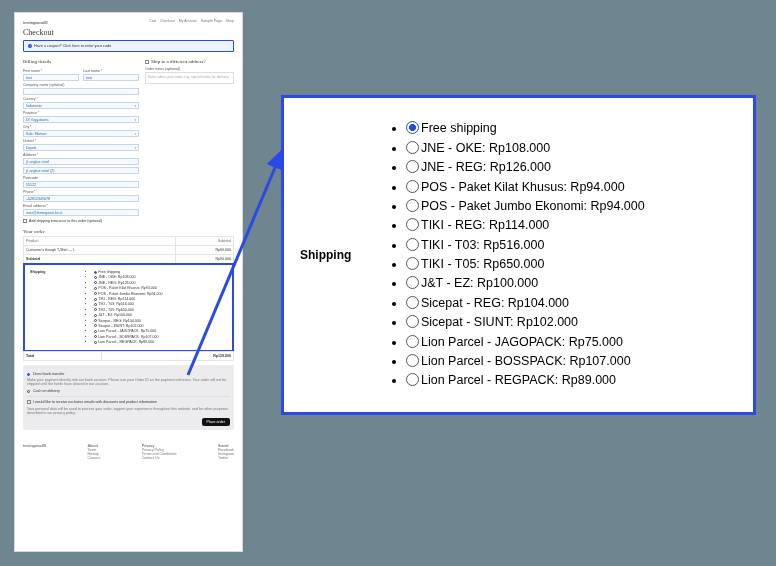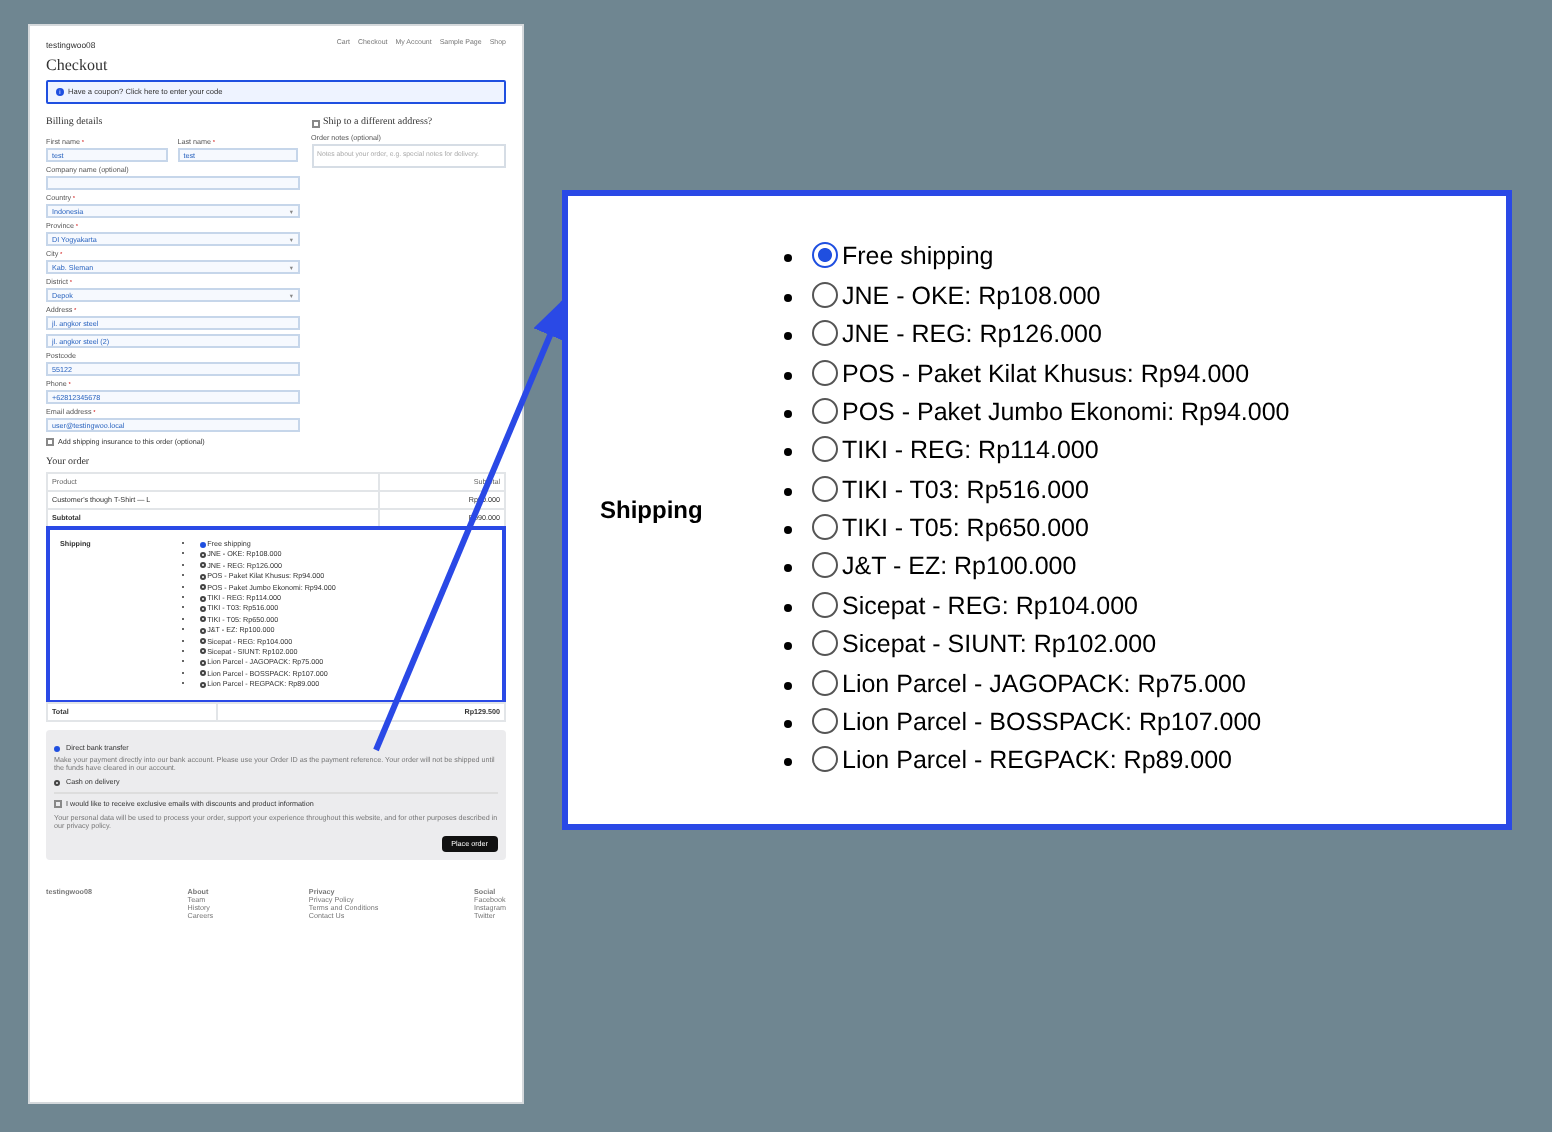--- a/index.html
+++ b/index.html
@@ -1,19 +1,19 @@
 <!DOCTYPE html>
 <html><head>
 <meta charset="utf-8">
 <style>
   html,body{margin:0;padding:0}
   body{background:#6f8691;font-family:Arial,Helvetica,sans-serif;width:776px;height:566px;position:relative;overflow:hidden}
 
   
-  .page{position:absolute;left:14px;top:12px;width:248px;height:540px;background:#fff;font-size:4px;color:#333;box-sizing:border-box;padding:6px 8px 8px 8px;border:1px solid #d5d9dc}
+  .page{position:absolute;left:14px;top:12px;width:229px;height:540px;background:#fff;font-size:4px;color:#333;box-sizing:border-box;padding:6px 8px 8px 8px;border:1px solid #d5d9dc}
   .page *{box-sizing:border-box}
 
   .top-nav{text-align:right;color:#777;font-size:3.5px;margin-bottom:2px}
   .top-nav span{margin-left:3px}
   .brand{font-size:4.2px;color:#333}
   .top-row{display:flex;justify-content:space-between;align-items:center;margin-bottom:3px}
   h1.title{font-family:"Times New Roman",serif;font-size:8px;font-weight:400;margin:2px 0 3px 0}
 
   .coupon-bar{border:1px solid #1f4fe0;background:#eef3ff;color:#333;font-size:3.8px;padding:3px 4px;border-radius:1px;margin-bottom:5px}
   .coupon-bar .icon{display:inline-block;width:4px;height:4px;border-radius:50%;background:#1f4fe0;color:#fff;text-align:center;line-height:4px;font-size:3px;margin-right:2px}

